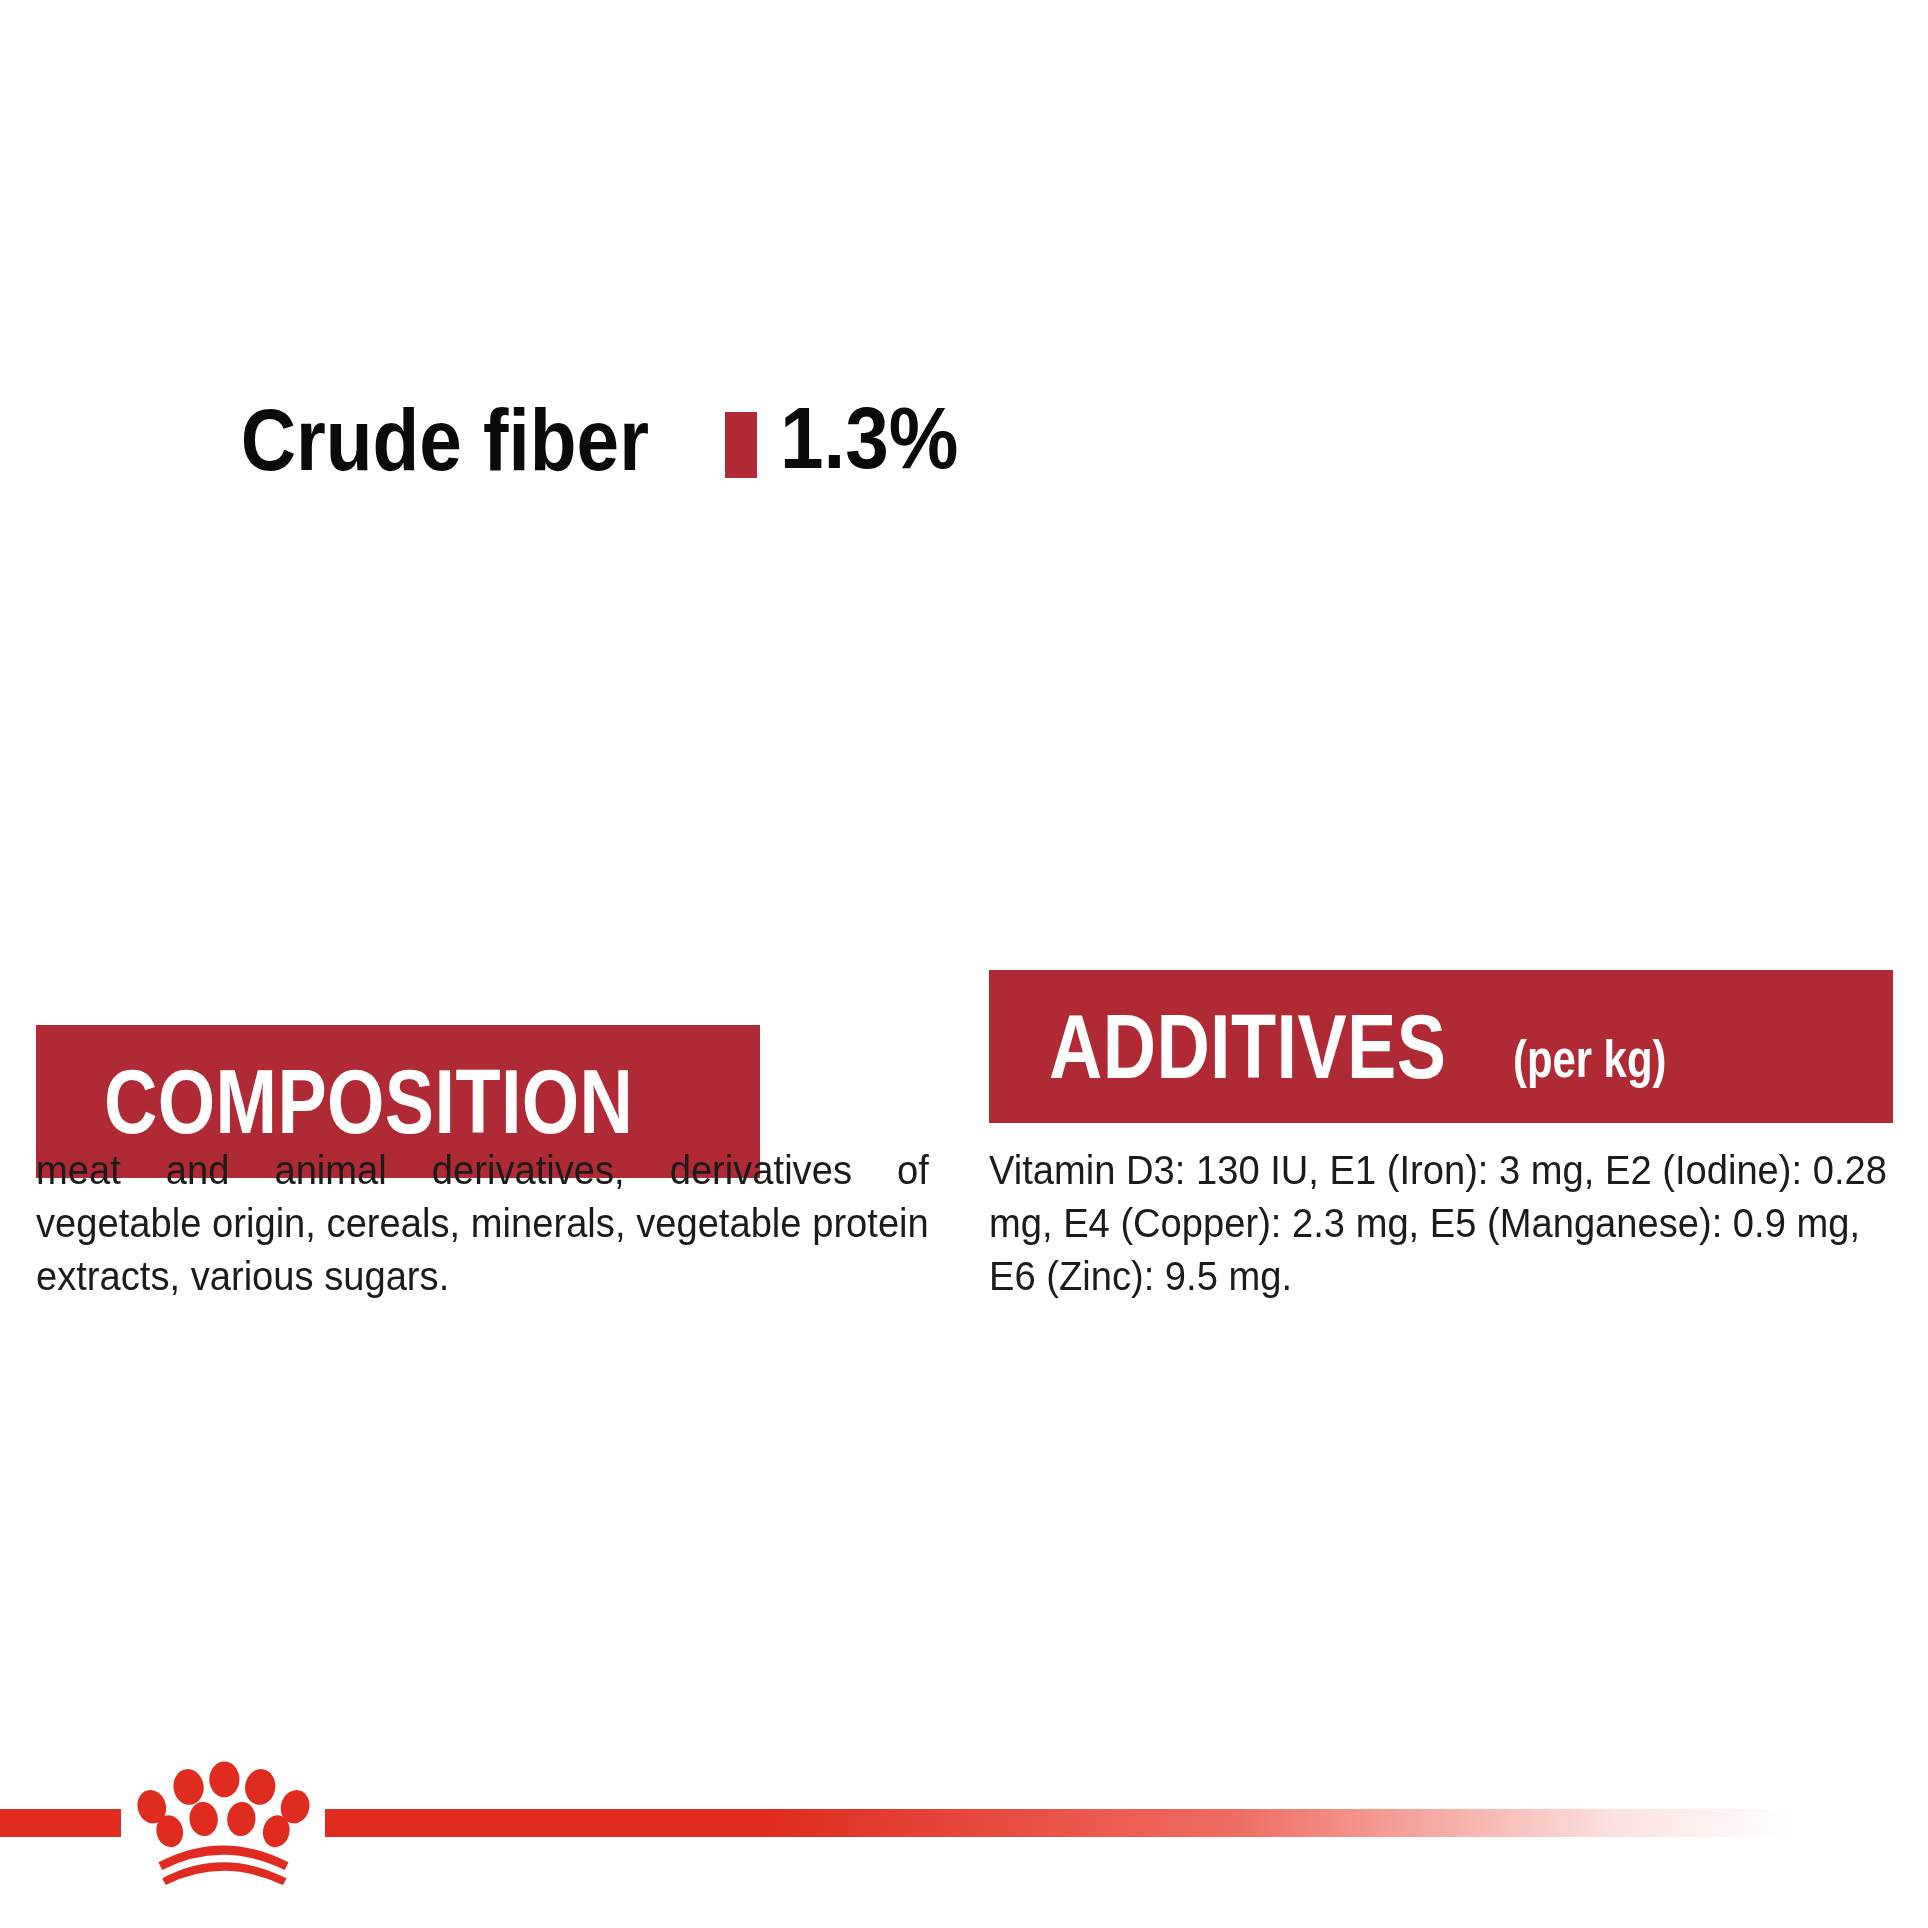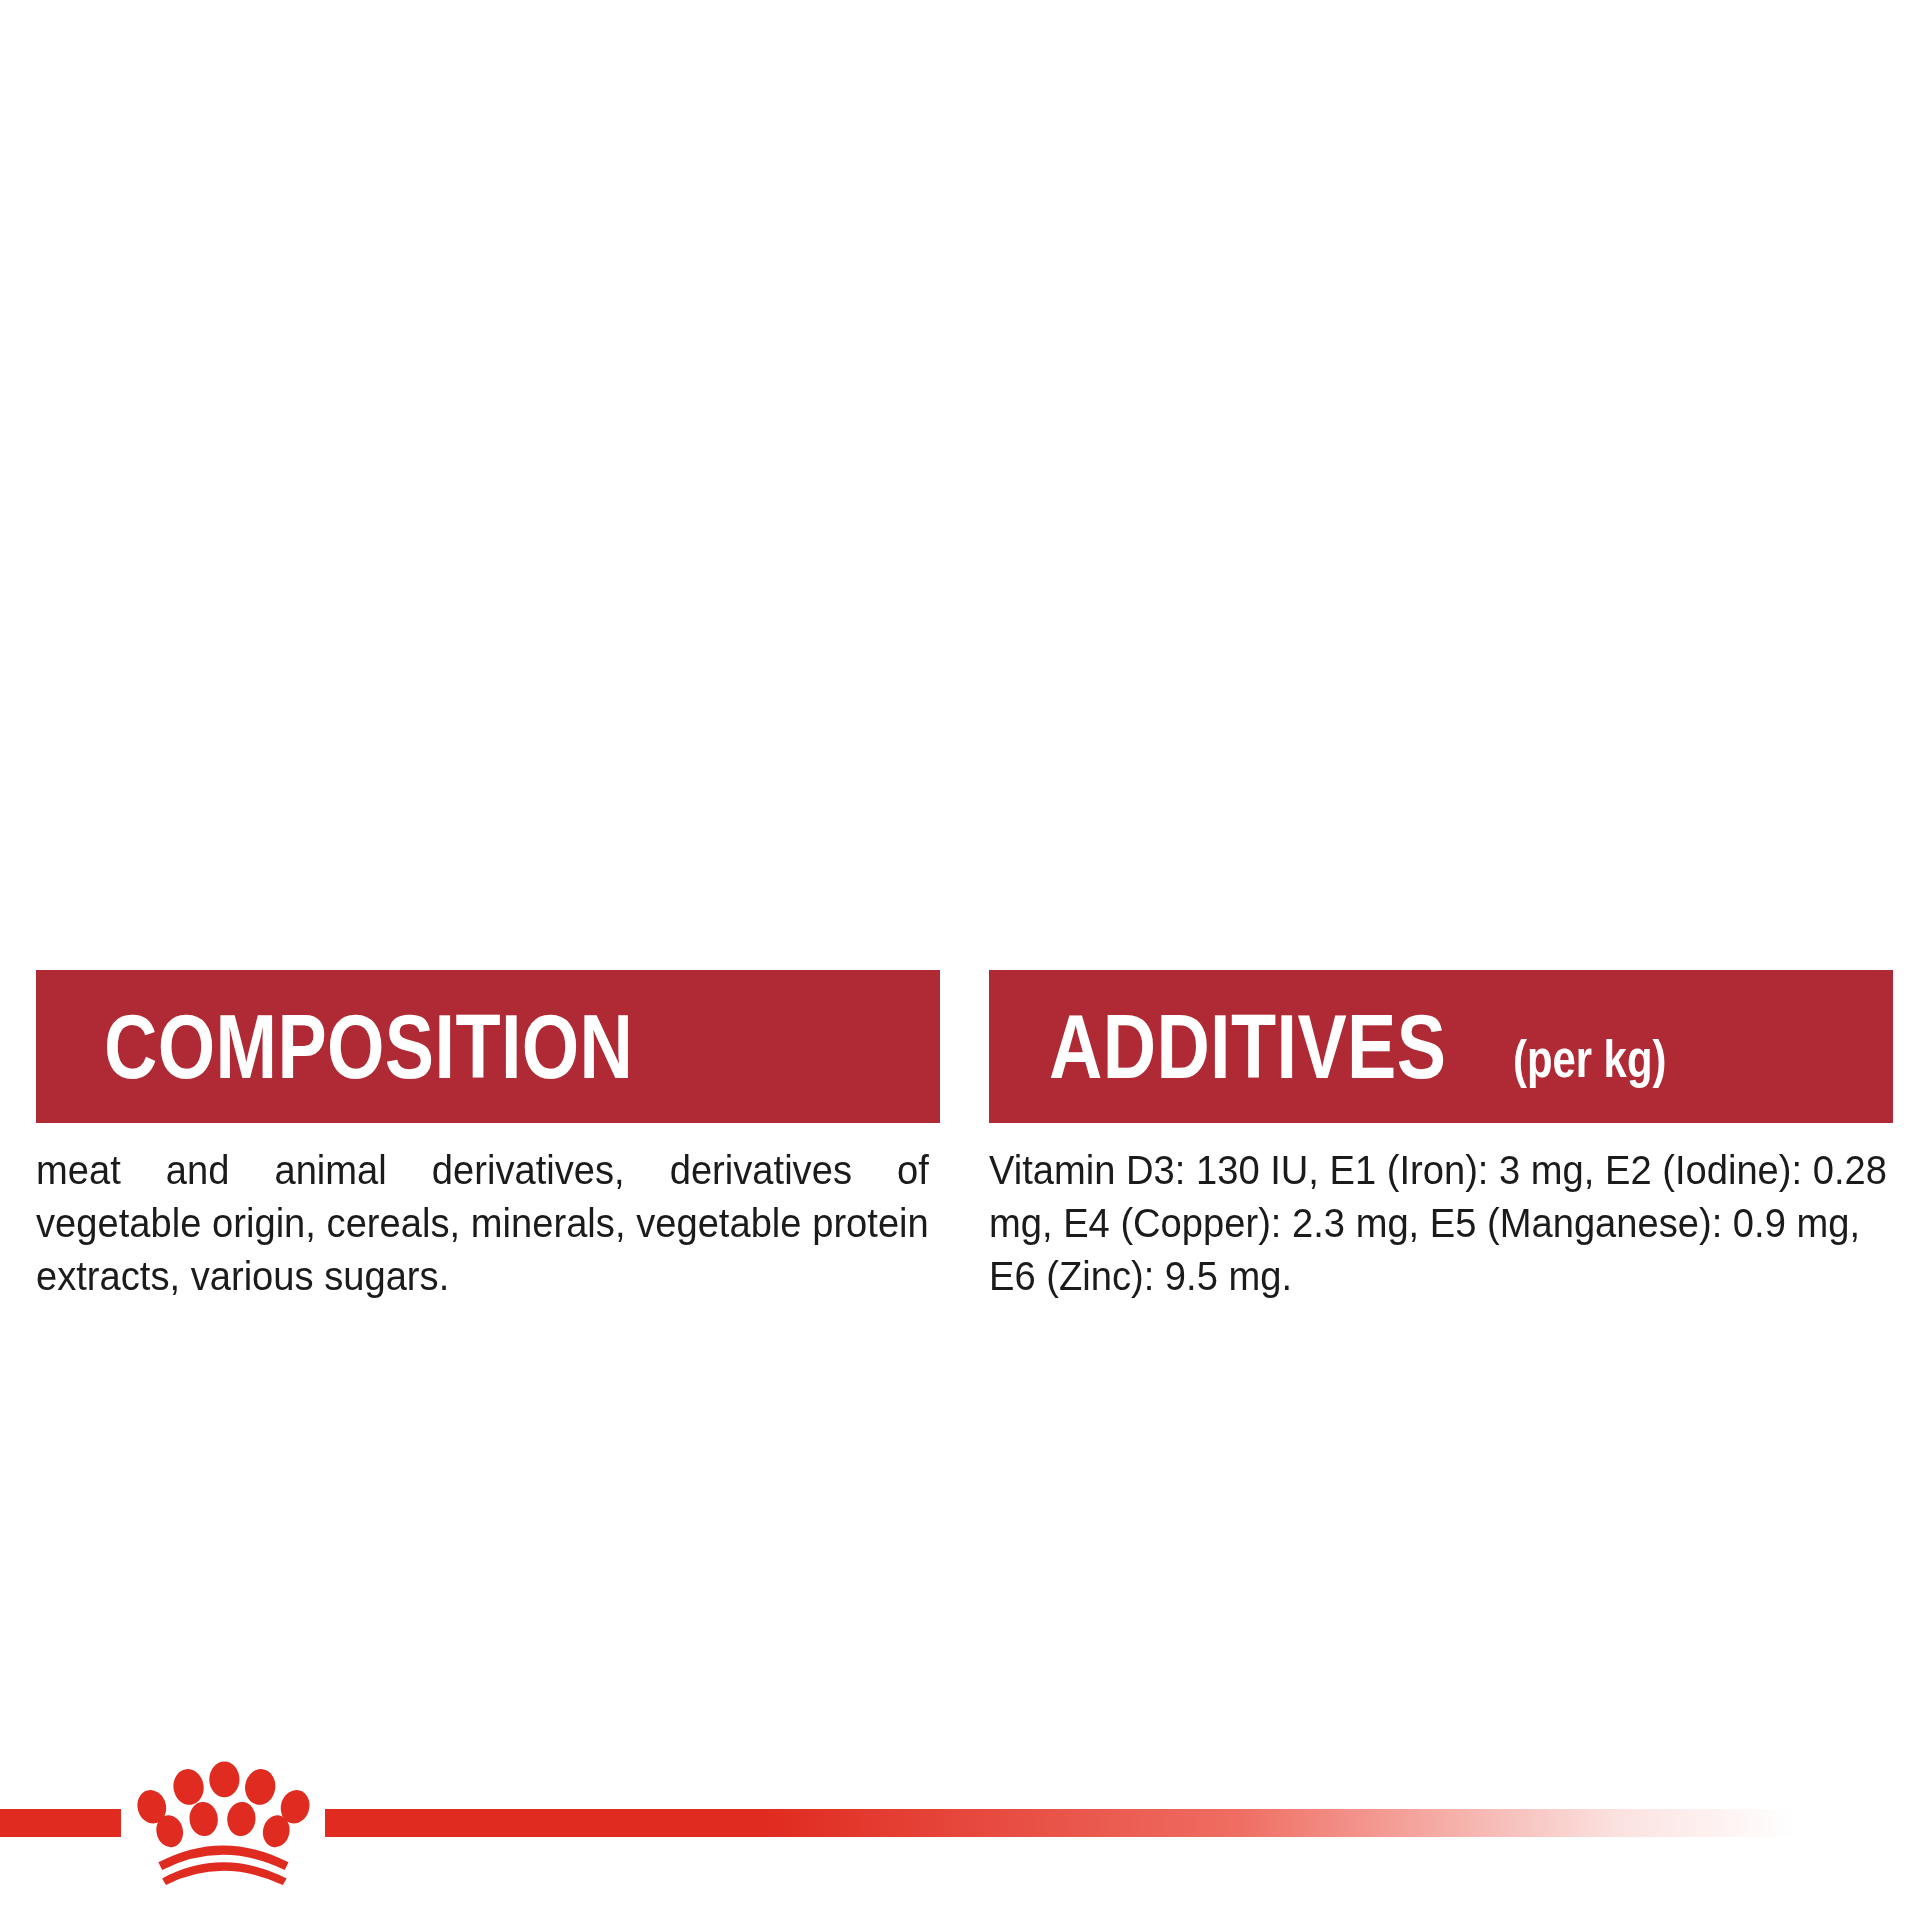--- a/index.html
+++ b/index.html
@@ -51,22 +51,22 @@
   }
   #banner-main .banner-title {
     font-size: 102px;
     transform: scaleX(0.88);
     transform-origin: center center;
     letter-spacing: 0.9px;
   }
 
   #banner-composition {
     left: 36px;
-    top: 970px;
-    width: 904px;
+    top: 1025px;
+    width: 724px;
     height: 153px;
     padding-left: 68px;
   }
   #banner-composition .banner-title {
     font-size: 90px;
   }
 
   #banner-additives {
     left: 989px;
     top: 970px;
@@ -199,20 +199,25 @@
 </head>
 <body>
 
 <div class="panel">
 
 
   <div class="analytics">
 
 
 
+    <div class="nutrient-row">
+      <span class="nutrient-label">Crude fiber</span>
+      <span class="nutrient-bar" style="width:32px"></span>
+      <span class="nutrient-value" style="left:780px">1.3%</span>
+    </div>
 
   </div>
 
   <div class="banner" id="banner-composition">
     <span class="banner-title">COMPOSITION</span>
   </div>
   <div class="body-copy" id="copy-composition">meat and animal derivatives, derivatives of vegetable origin, cereals, minerals, vegetable protein extracts, various sugars.</div>
 
   <div class="banner" id="banner-additives">
     <span class="banner-title">ADDITIVES</span>

